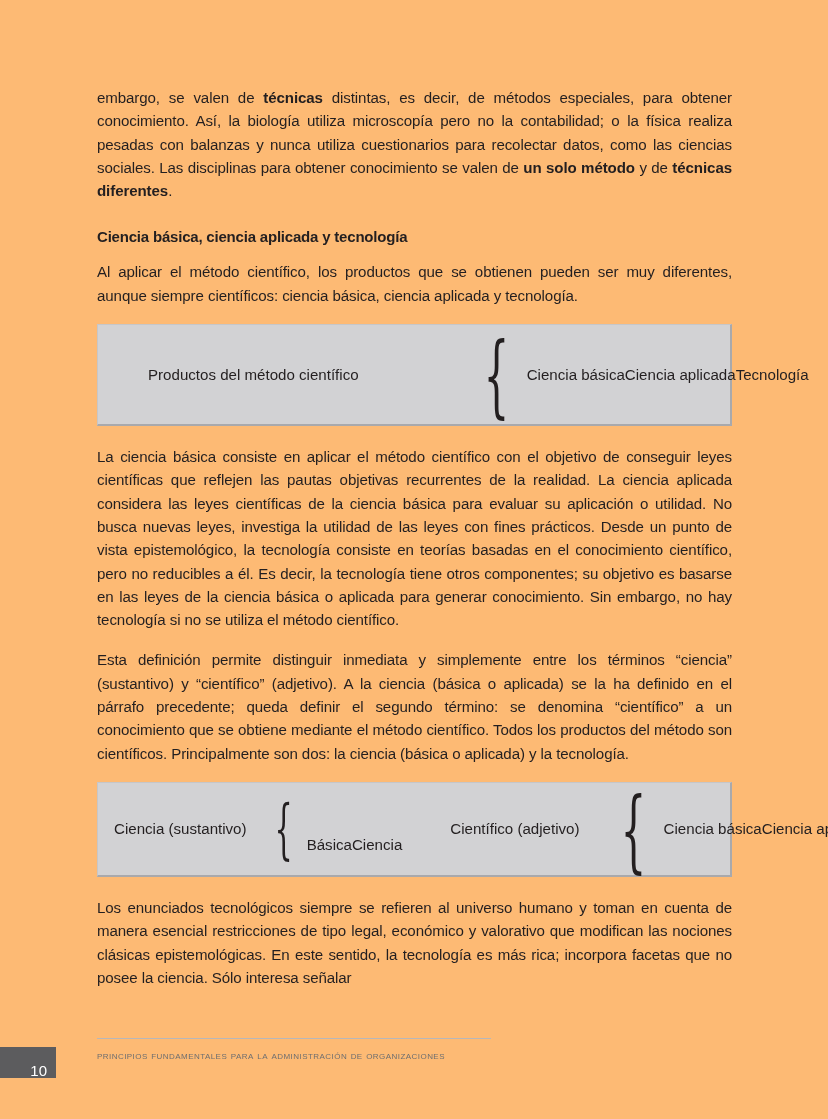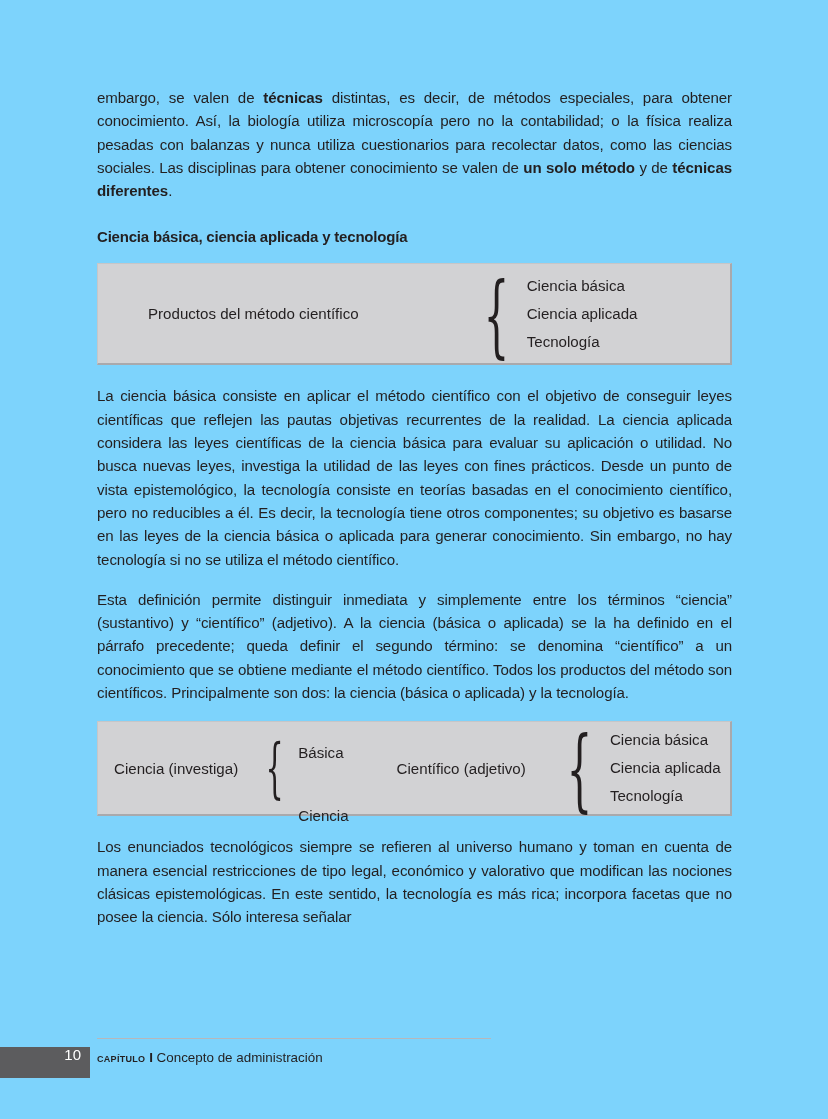--- a/index.html
+++ b/index.html
@@ -12,21 +12,21 @@
     height: 1119px;
     position: relative;
     font-family: "Liberation Sans", sans-serif;
     color: #231f20;
     overflow: hidden;
   }
 
   .page {
     position: absolute;
     inset: 0;
-    background: #7dd3fc;
+    background: #fdba74;
   }
 
   .content {
     position: absolute;
     left: 97px;
     top: 86px;
     width: 635px;
   }
 
   p.body-text {
@@ -92,21 +92,21 @@
     font-size: 74px;
     transform: scaleX(0.55) scaleY(1.22);
   }
   .brace-2 {
     font-size: 52px;
     transform: scaleX(0.55) scaleY(1.25);
   }
 
   .brace-items {
     display: flex;
-    flex-direction: column;
+    flex-direction: row;
     justify-content: center;
   }
   .brace-items span {
     font-size: 15.1px;
     line-height: 28px;
     color: #231f20;
     white-space: nowrap;
   }
   .brace-items.tight span {
     line-height: 31px;
@@ -144,25 +144,25 @@
     top: 0px;
     width: 394px;
     height: 1px;
     background: #b7b7ba;
   }
 
   .page-number-box {
     position: absolute;
     left: 0;
     top: 9px;
-    width: 90px;
+    width: 56px;
     height: 31px;
     background: #5c5c5e;
     display: flex;
-    align-items: flex-start;
+    align-items: flex-end;
     justify-content: flex-end;
     box-sizing: border-box;
     padding-right: 9px;
   }
   .page-number-box span {
     color: #ffffff;
     font-size: 15px;
     line-height: 1;
   }
 
@@ -207,39 +207,40 @@
 <div class="page">
 
   <div class="content">
 
     <p class="body-text">
       <span>embargo, se valen de </span><b>técnicas</b><span> distintas, es decir, de métodos especiales, para obtener conocimiento. Así, la biología utiliza microscopía pero no la contabilidad; o la física realiza pesadas con balanzas y nunca utiliza cuestionarios para recolectar datos, como las ciencias sociales. Las disciplinas para obtener conocimiento se valen de </span><b>un solo método</b><span> y de </span><b>técnicas diferentes</b><span>.</span>
     </p>
 
     <h2 class="section-heading">Ciencia básica, ciencia aplicada y tecnología</h2>
 
+    <p class="body-text">Al aplicar el método científico, los productos que se obtienen pueden ser muy diferentes, aunque siempre científicos: ciencia básica, ciencia aplicada y tecnología.</p>
 
     <div class="diagram-box box-1">
       <span class="box-label b1-label">Productos del método científico</span>
       <div class="brace-group b1-brace">
         <span class="brace brace-3">{</span>
         <div class="brace-items">
           <span>Ciencia básica</span>
           <span>Ciencia aplicada</span>
           <span>Tecnología</span>
         </div>
       </div>
     </div>
 
     <p class="body-text">La ciencia básica consiste en aplicar el método científico con el objetivo de conseguir leyes científicas que reflejen las pautas objetivas recurrentes de la realidad. La ciencia aplicada considera las leyes científicas de la ciencia básica para evaluar su aplicación o utilidad. No busca nuevas leyes, investiga la utilidad de las leyes con fines prácticos. Desde un punto de vista epistemológico, la tecnología consiste en teorías basadas en el conocimiento científico, pero no reducibles a él. Es decir, la tecnología tiene otros componentes; su objetivo es basarse en las leyes de la ciencia básica o aplicada para generar conocimiento. Sin embargo, no hay tecnología si no se utiliza el método científico.</p>
 
     <p class="body-text">Esta definición permite distinguir inmediata y simplemente entre los términos “ciencia” (sustantivo) y “científico” (adjetivo). A la ciencia (básica o aplicada) se la ha definido en el párrafo precedente; queda definir el segundo término: se denomina “científico” a un conocimiento que se obtiene mediante el método científico. Todos los productos del método son científicos. Principalmente son dos: la ciencia (básica o aplicada) y la tecnología.</p>
 
     <div class="diagram-box box-2">
-      <span class="box-label b2-label-1">Ciencia (investiga)</span>
+      <span class="box-label b2-label-1">Ciencia (sustantivo)</span>
       <div class="brace-group b2-brace-1">
         <span class="brace brace-2">{</span>
         <div class="brace-items tight">
           <span>Básica</span>
           <span>Ciencia</span>
         </div>
       </div>
       <span class="box-label b2-label-2">Científico (adjetivo)</span>
       <div class="brace-group b2-brace-2">
         <span class="brace brace-3">{</span>
@@ -254,19 +255,17 @@
     <p class="body-text">Los enunciados tecnológicos siempre se refieren al universo humano y toman en cuenta de manera esencial restricciones de tipo legal, económico y valorativo que modifican las nociones clásicas epistemológicas. En este sentido, la tecnología es más rica; incorpora facetas que no posee la ciencia. Sólo interesa señalar</p>
 
   </div>
 
   <div class="footer">
     <div class="footer-rule"></div>
     <div class="page-number-box">
       <span>10</span>
     </div>
     <div class="footer-text">
-      <div class="running-head-2">
-        <span class="chapter-word">Capítulo</span><span>&nbsp;</span><span class="chapter-num">I</span><span>&nbsp;</span><span class="chapter-title">Concepto de administración</span>
-      </div>
+      <div class="running-head-1">Principios fundamentales para la administración de organizaciones</div>
     </div>
   </div>
 
 </div>
 
 </body></html>

